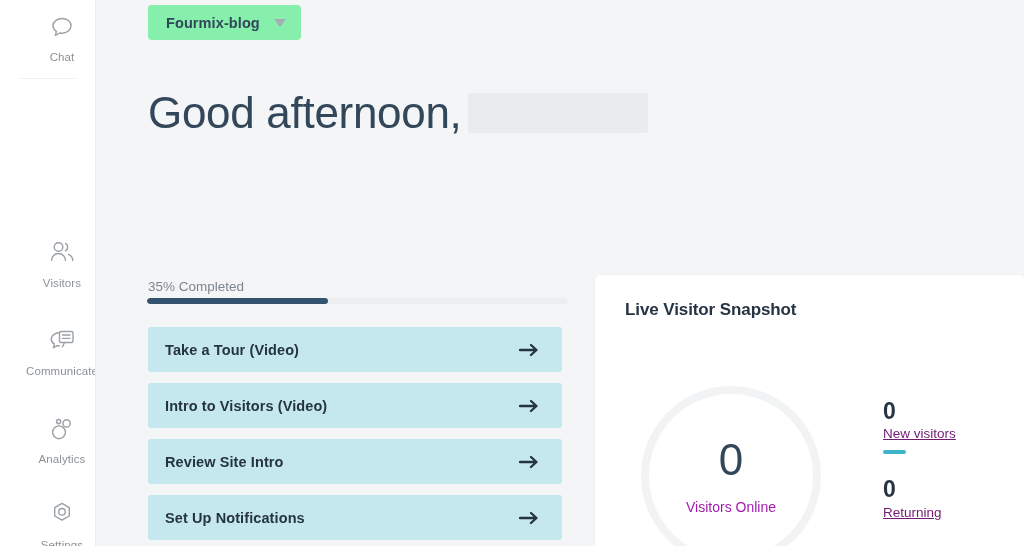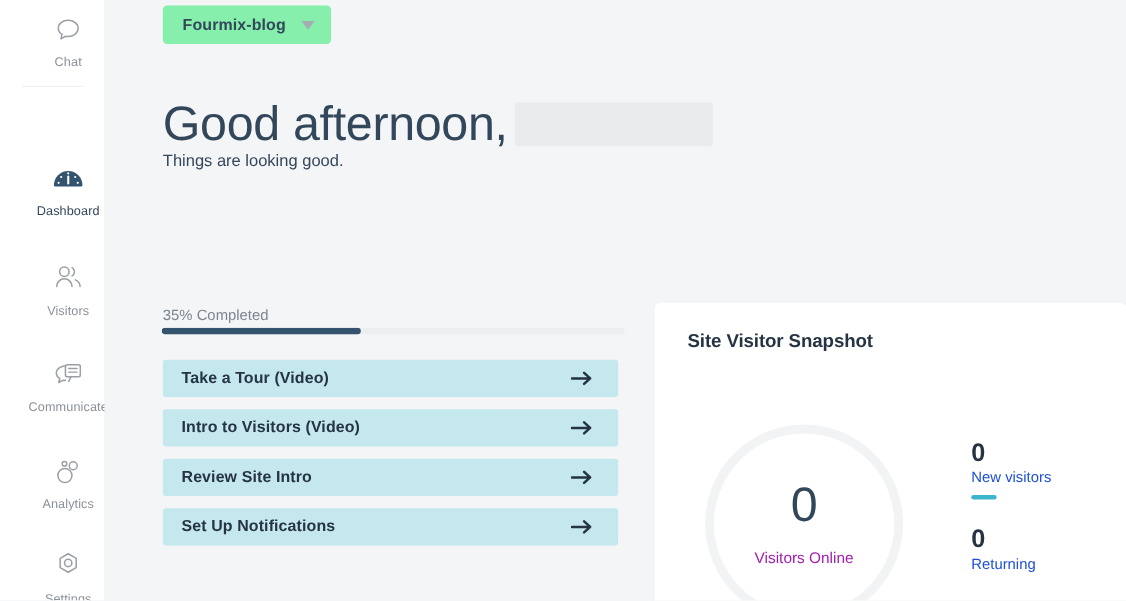--- a/index.html
+++ b/index.html
@@ -169,21 +169,21 @@
   
   #task-list {
     position: absolute;
     left: 52px;
     top: 327px;
     width: 414px;
   }
 
   .task-card {
     position: relative;
-    height: 34px;
+    height: 45px;
     margin-bottom: 11px;
     background: #c5e8ef;
     border: none;
     border-radius: 3px;
     display: flex;
     align-items: center;
     justify-content: space-between;
     padding: 0 22px 0 17px;
     cursor: pointer;
     width: 100%;
@@ -267,22 +267,23 @@
 
   .legend-value {
     font-size: 23px;
     font-weight: bold;
     color: #253342;
     line-height: 1.15;
   }
 
   .legend-name {
     font-size: 13.5px;
-    color: #1d4ed8;
+    color: #701a75;
     margin-top: 2px;
+    text-decoration: underline;
   }
 
   .legend-bar {
     width: 23px;
     height: 4px;
     border-radius: 2px;
     margin-top: 9px;
   }
 </style>
 </head>
@@ -294,34 +295,20 @@
 
   <div class="nav-item" style="top:10px;">
     <span class="nav-icon">
       <svg width="30" height="30" viewBox="0 0 30 30">
         <path d="M15 6.5c-5 0-9 3.2-9 7.2 0 2.3 1.3 4.3 3.4 5.6l-1 4 4.3-2.3c.7.1 1.5.2 2.3.2 5 0 9-3.2 9-7.5S20 6.5 15 6.5z" fill="none" stroke="#9aa0a6" stroke-width="1.4" stroke-linejoin="round"></path>
       </svg>
     </span>
     <span class="nav-label">Chat</span>
   </div>
 
-  <div class="nav-item active" style="top:145px;">
-    <span class="nav-icon">
-      <svg width="34" height="34" viewBox="0 0 34 34">
-        <path d="M4 23.5c0-7.2 5.8-13 13-13s13 5.8 13 13c0 .6-.5 1.1-1.1 1.1H5.1c-.6 0-1.1-.5-1.1-1.1z" fill="#33536e"></path>
-        <rect x="16.1" y="14.5" width="1.9" height="8.2" rx="0.95" fill="#ffffff"></rect>
-        <circle cx="17" cy="12.6" r="1.0" fill="#ffffff"></circle>
-        <circle cx="10.6" cy="15.9" r="1.0" fill="#ffffff"></circle>
-        <circle cx="23.4" cy="15.9" r="1.0" fill="#ffffff"></circle>
-        <circle cx="8.3" cy="21.2" r="1.0" fill="#ffffff"></circle>
-        <circle cx="25.7" cy="21.2" r="1.0" fill="#ffffff"></circle>
-      </svg>
-    </span>
-    <span class="nav-label">Dashboard</span>
-  </div>
 
   <div class="nav-item" style="top:236px;">
     <span class="nav-icon">
       <svg width="32" height="30" viewBox="0 0 32 30">
         <circle cx="12.5" cy="9" r="4.3" fill="none" stroke="#9aa0a6" stroke-width="1.4"></circle>
         <path d="M5.5 22.5c0-3.9 3.1-7 7-7s7 3.1 7 7" fill="none" stroke="#9aa0a6" stroke-width="1.4" stroke-linecap="round"></path>
         <path d="M19.5 5.3a4.3 4.3 0 0 1 0 7.5" fill="none" stroke="#9aa0a6" stroke-width="1.4" stroke-linecap="round"></path>
         <path d="M22.5 16.4c2.6 1.1 4.3 3.4 4.3 6.1" fill="none" stroke="#9aa0a6" stroke-width="1.4" stroke-linecap="round"></path>
       </svg>
     </span>
@@ -368,21 +355,20 @@
 
   <button id="site-selector">
     <span id="site-selector-label">Fourmix-blog</span>
     <span class="caret-down"></span>
   </button>
 
   <div id="greeting-row">
     <h1 id="greeting-text">Good afternoon,</h1>
     <span id="greeting-name-redacted"></span>
   </div>
-  <div id="greeting-sub">Things are looking good.</div>
 
   <div id="progress-label">35% Completed</div>
   <div id="progress-track">
     <div id="progress-fill" style="width: 43%;"></div>
   </div>
 
   <div id="task-list">
 
     <button class="task-card">
       <span class="task-label">Take a Tour (Video)</span>
@@ -417,21 +403,21 @@
         <svg width="21" height="14" viewBox="0 0 21 14">
           <path d="M1 7h16M12 2l5.5 5L12 12" fill="none" stroke="#253342" stroke-width="2.3" stroke-linecap="round" stroke-linejoin="round"></path>
         </svg>
       </span>
     </button>
 
   </div>
 
   <section id="snapshot-card">
 
-    <h2 id="snapshot-title">Site Visitor Snapshot</h2>
+    <h2 id="snapshot-title">Live Visitor Snapshot</h2>
 
     <div id="donut-wrap">
       <svg width="180" height="180" viewBox="0 0 180 180">
         <circle cx="90" cy="90" r="86" fill="none" stroke="#f2f3f4" stroke-width="8"></circle>
       </svg>
       <div id="donut-center-value">0</div>
       <div id="donut-center-label">Visitors Online</div>
     </div>
 
     <div id="legend">

